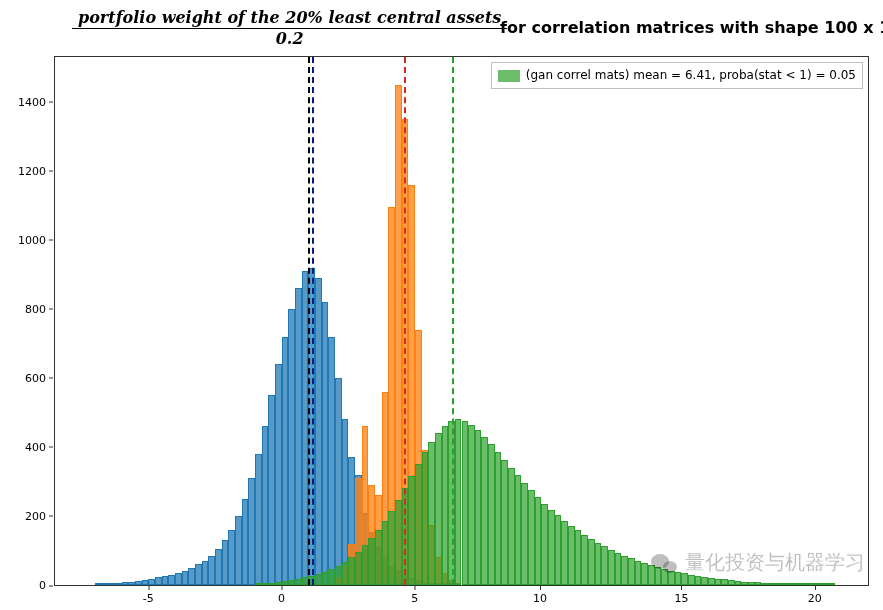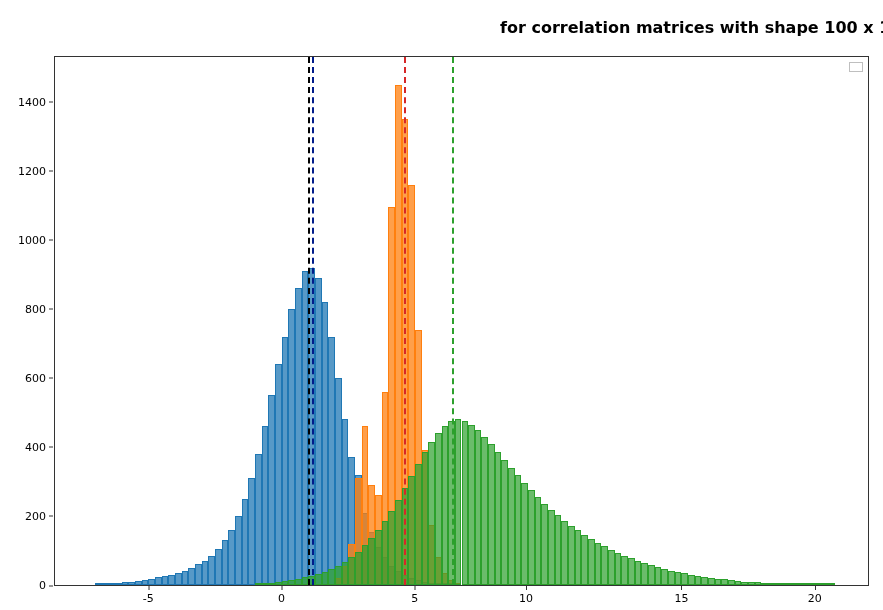--- a/index.html
+++ b/index.html
@@ -182,20 +182,22 @@
     right: 0; bottom: 1px;
   }
 </style>
 </head>
 <body>
 
 <div class="figure">
 
   <div class="title-area">
     <span class="title-fraction">
+      <span class="num">portfolio weight of the 20% least central assets</span>
+      <span class="den">0.2</span>
     </span>
     <span class="title-right">for correlation matrices with shape 100 x 100</span>
   </div>
 
   <div class="yaxis-ticks" id="yaxis">
       <div class="ytick" style="top: 529px;"><span class="mark"></span>0</div>
       <div class="ytick" style="top: 459.98px;"><span class="mark"></span>200</div>
       <div class="ytick" style="top: 390.961px;"><span class="mark"></span>400</div>
       <div class="ytick" style="top: 321.941px;"><span class="mark"></span>600</div>
       <div class="ytick" style="top: 252.922px;"><span class="mark"></span>800</div>
@@ -367,26 +369,37 @@
         <div class="bar gan" style="left: 766.352px; width: 6.66393px; height: 0.690196px;"></div>
         <div class="bar gan" style="left: 773.016px; width: 6.66393px; height: 0.345098px;"></div>
       </div>
     <div id="vlines">
         <div class="vline black" style="left: 253.23px;"></div>
         <div class="vline navy" style="left: 256.695px;"></div>
         <div class="vline red" style="left: 348.924px;"></div>
         <div class="vline green" style="left: 397.437px;"></div>
       </div>
     <div class="legend" id="legend">
+        <div class="legend-row">
+          <span class="legend-swatch gan"></span>
+          <span>(gan correl mats) mean = 6.41, proba(stat &lt; 1) = 0.05</span>
+        </div>
       </div>
   </div>
 
   <div class="xaxis-ticks" id="xaxis">
       <div class="xtick" style="left: 94.2951px;"><span class="mark"></span>-5</div>
       <div class="xtick" style="left: 227.574px;"><span class="mark"></span>0</div>
       <div class="xtick" style="left: 360.852px;"><span class="mark"></span>5</div>
-      <div class="xtick" style="left: 472px; text-align: right;"><span class="mark"></span>10</div>
+      <div class="xtick" style="left: 486px; text-align: right;"><span class="mark"></span>10</div>
       <div class="xtick" style="left: 627.41px;"><span class="mark"></span>15</div>
       <div class="xtick" style="left: 760.689px;"><span class="mark"></span>20</div>
     </div>
 
+  <div class="watermark">
+    <span class="wechat-icon">
+      <span class="big"></span>
+        <span class="small"></span>
+    </span>
+    <span>量化投资与机器学习</span>
+  </div>
 
 </div>
 
 </body></html>

